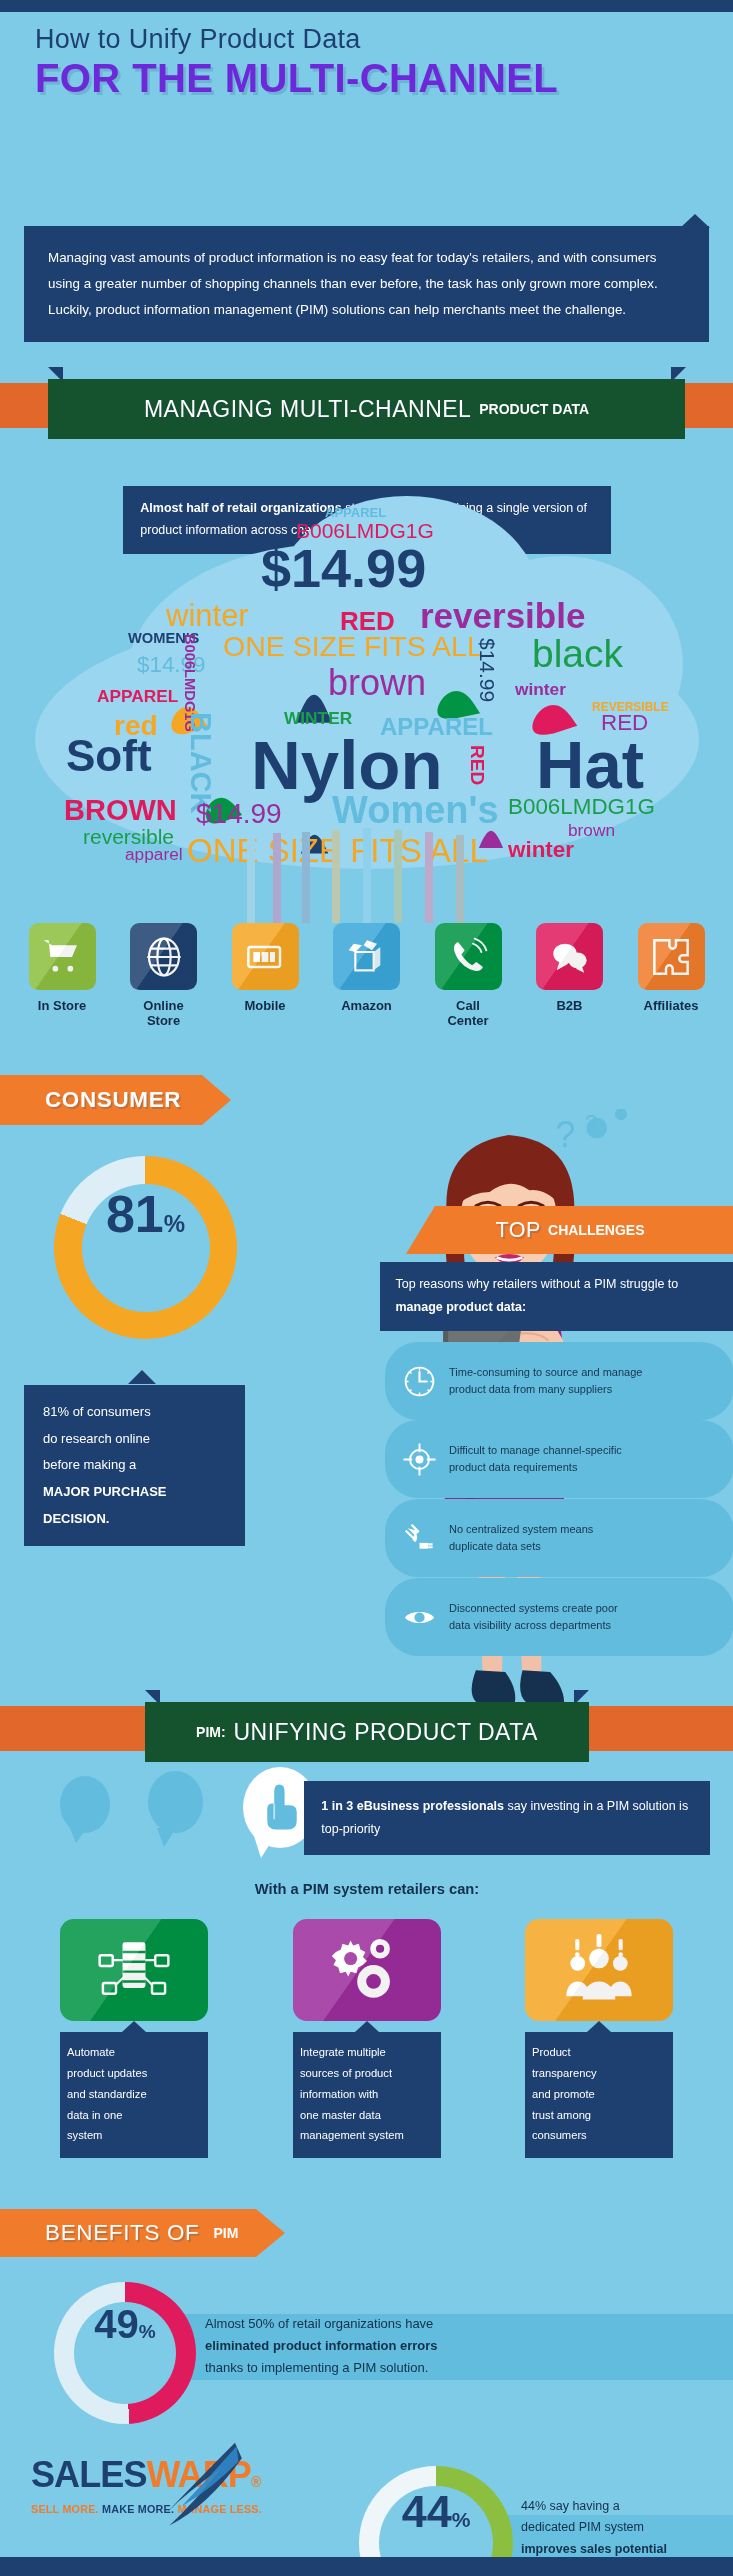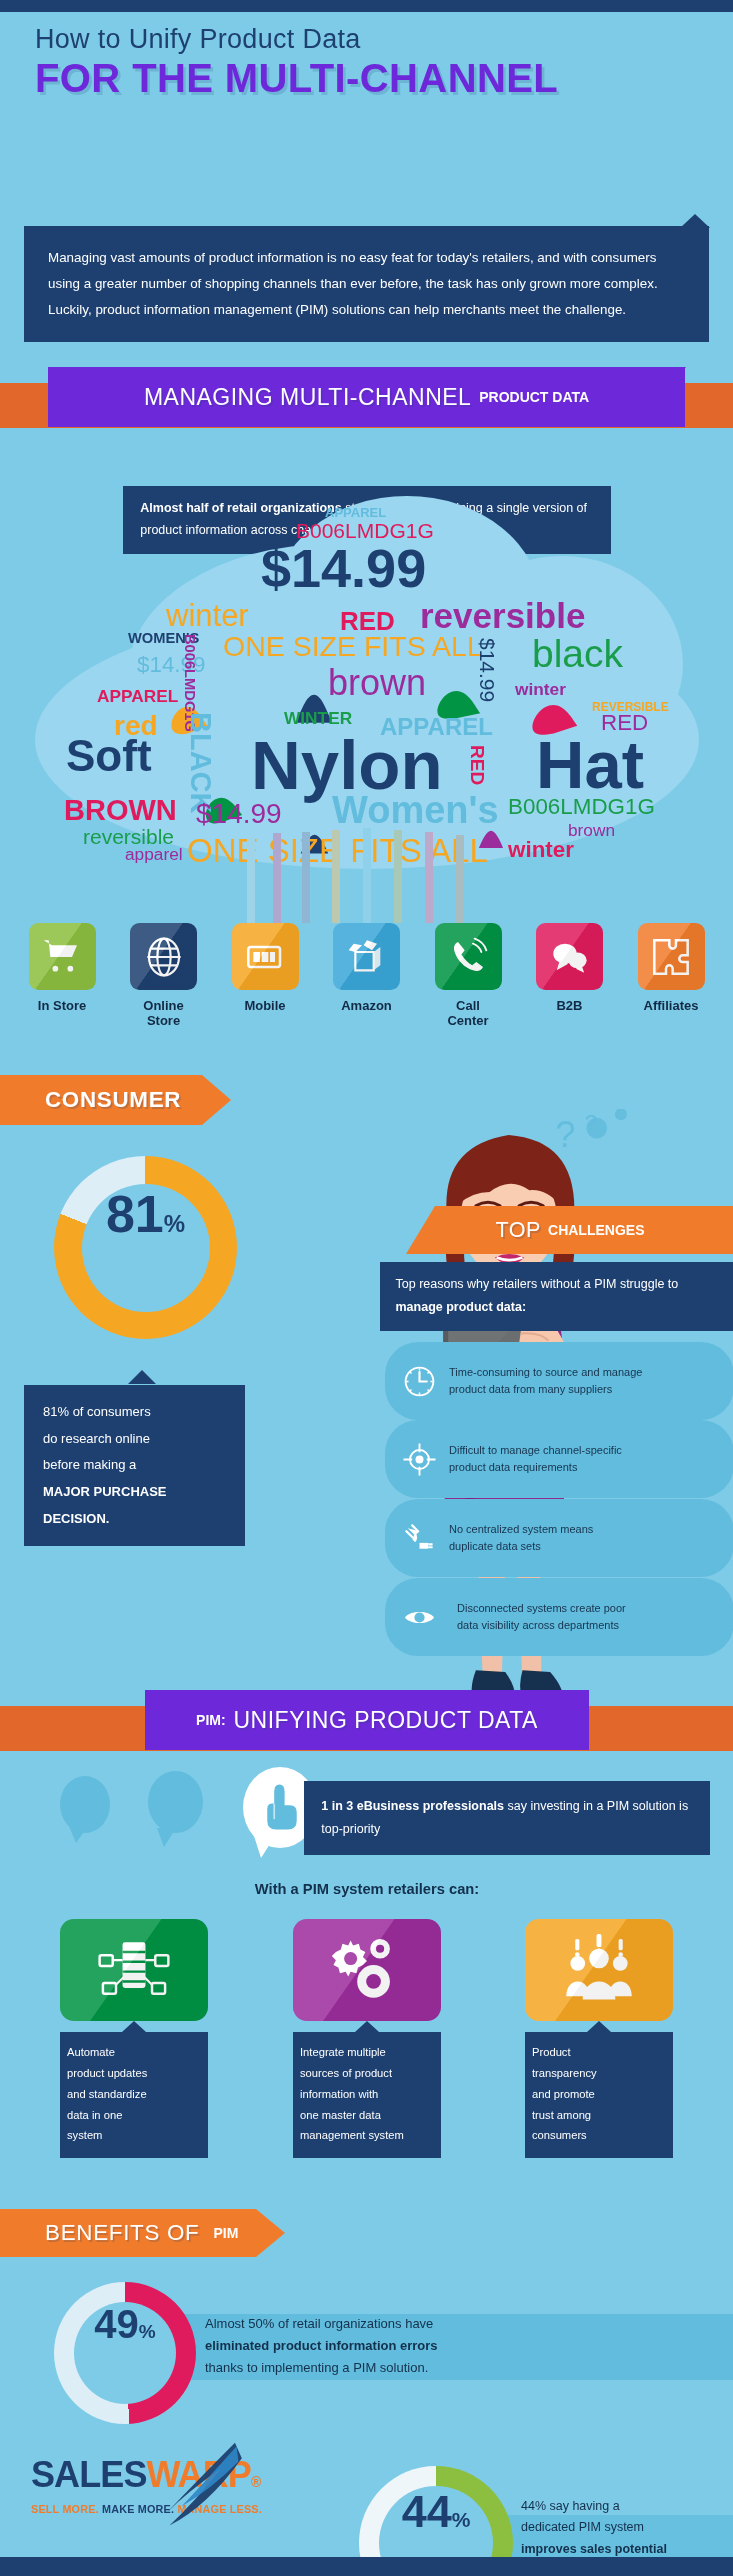--- a/index.html
+++ b/index.html
@@ -24,21 +24,21 @@
   
   .intro { position:absolute; left:24px; top:226px; width:685px; background:#1e4070; color:#fff;
            padding:19px 24px 19px 24px; font-size:13.4px; line-height:1.95; }
   .intro-notch { position:absolute; right:24px; top:214px; width:0;height:0;
                  border-left:15.5px solid transparent; border-right:15.5px solid transparent;
                  border-bottom:14px solid #1e4070; }
 
   
   .ribbon-wrap { position:absolute; left:0; width:734px; }
   .ribbon-band { position:absolute; left:0; top:15.5px; width:734px; height:45px; background:#e2672a; }
-  .ribbon-main { position:absolute; top:0; height:60px; background:#6d28d9; color:#fff;
+  .ribbon-main { position:absolute; top:12px; height:60px; background:#14532d; color:#fff;
                  display:flex; align-items:center; justify-content:center; }
   .ribbon-main span { font-size:23px; font-weight:400; letter-spacing:0.5px; text-shadow:1.7px 1.7px 0 rgba(30,64,112,.22);}
   .ribbon-main b { font-weight:700; margin-left:7.8px;}
   .fold-l { position:absolute; top:0; width:0;height:0; border-top:15.5px solid #1e4070;
             border-left:15.5px solid transparent; }
   .fold-r { position:absolute; top:0; width:0;height:0; border-top:15.5px solid #1e4070;
             border-right:15.5px solid transparent; }
 
   
   .ribbon-half { position:absolute; left:0; height:50px; background:#f07c2b; color:#fff;
@@ -428,21 +428,21 @@
         <svg viewBox="0 0 48 48">
           <path d="M8 10l10 10 6-6z" fill="#fff"></path>
           <path d="M14 6l8 8M6 14l8 8" stroke="#fff" stroke-width="3" stroke-linecap="round"></path>
           <path d="M18 16a9 9 0 0 1 0 13l-4-4" fill="#fff"></path>
           <path d="M24 30h12v8H24z" fill="#fff"></path>
           <path d="M36 32h6M36 36h6" stroke="#fff" stroke-width="3"></path>
         </svg>
       </div>
       <div class="pill-txt"><span>No centralized system means</span><br><span>duplicate data sets</span></div>
     </div>
-    <div class="pill" style="left: 385px; top: 1578px; width: 349px; gap: 8px;">
+    <div class="pill" style="left: 385px; top: 1578px; width: 349px;">
       <div class="pill-ico">
         <svg viewBox="0 0 48 48">
           <path d="M4 24c7-10 33-10 40 0-7 10-33 10-40 0z" fill="#fff"></path>
           <circle cx="24" cy="24" r="7" fill="#62bcdd"></circle>
         </svg>
       </div>
       <div class="pill-txt"><span>Disconnected systems create poor</span><br><span>data visibility across departments</span></div>
     </div>
   </div>
 

